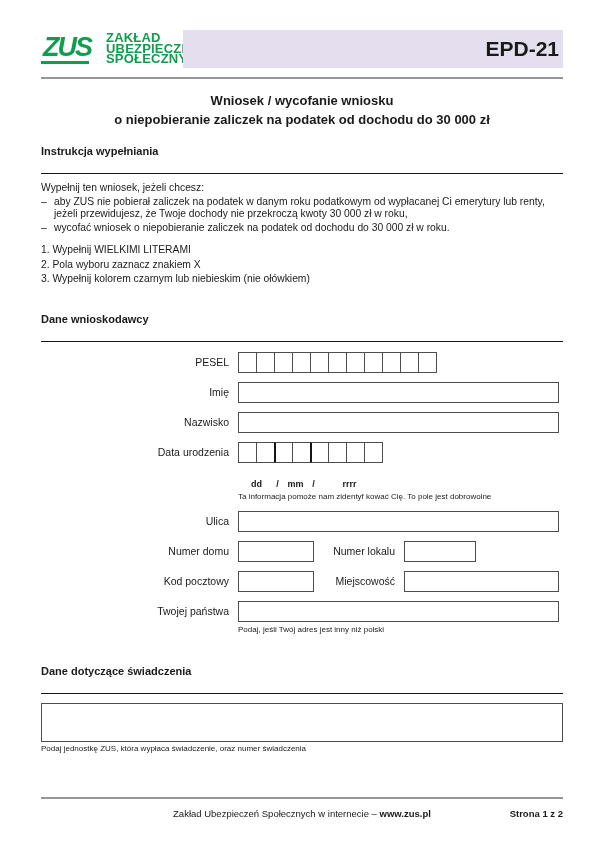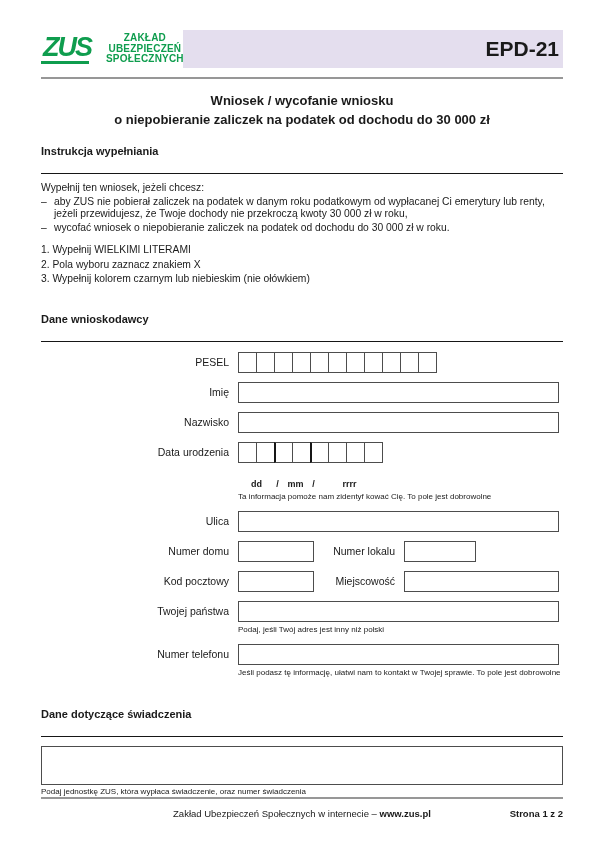--- a/index.html
+++ b/index.html
@@ -13,21 +13,21 @@
   html,body{margin:0;padding:0;background:#ffffff;}
   body{width:600px;height:849px;font-family:"Liberation Sans",sans-serif;color:var(--ink);}
   .page{position:relative;width:600px;height:849px;padding:30px 37px 0 41px;overflow:hidden;}
 
   
   .header{display:flex;height:38px;}
   .logo{width:142px;display:flex;align-items:center;}
   .zus-mark{position:relative;font-style:italic;font-weight:bold;font-size:27px;line-height:27px;color:var(--zus_green);letter-spacing:-2px;padding:0 6px 3px 2px;}
   .zus-mark::after{content:"";position:absolute;left:0;right:8px;bottom:0;height:3px;background:var(--zus_green);}
   .logo-divider{width:2px;height:33px;background:var(--zus_green);margin:0 7px 0 2px;}
-  .logo-org{color:var(--zus_green);font-size:10px;font-weight:bold;line-height:10.5px;letter-spacing:.2px;text-align:center;}
+  .logo-org{color:var(--zus_green);font-size:13px;font-weight:bold;line-height:10.5px;letter-spacing:.2px;}
   .logo-org span{display:block;}
   .code-bar{flex:1;background:var(--bar_bg);display:flex;align-items:center;justify-content:flex-end;padding-right:4px;}
   .form-code{font-size:21px;font-weight:bold;}
   .header-rule{border-top:2px solid var(--rule_gray);margin-top:9px;}
 
   
   .title{margin-top:12px;text-align:center;font-size:13px;font-weight:bold;line-height:19px;}
 
   
   .section{margin-top:16px;}
@@ -192,27 +192,20 @@
     </div>
 
     <div class="row">
       <div class="lbl">Twojej państwa</div>
       <div>
         <input class="input" type="text" value="" style="">
         <div class="hint">Podaj, jeśli Twój adres jest inny niż polski</div>
       </div>
     </div>
 
-    <div class="row">
-      <div class="lbl">Numer telefonu</div>
-      <div>
-        <input class="input" type="text" value="" style="">
-        <div class="hint">Jeśli podasz tę informację, ułatwi nam to kontakt w Twojej sprawie. To pole jest dobrowolne</div>
-      </div>
-    </div>
   </div>
 
   <div class="section benefit">
     <div class="section-heading">Dane dotyczące świadczenia</div>
     <textarea style=""></textarea>
     <div class="hint">Podaj jednostkę ZUS, która wypłaca świadczenie, oraz numer świadczenia</div>
   </div>
 
   <div class="footer">
     <div class="footer-center"><span>Zakład Ubezpieczeń Społecznych w internecie – </span><b>www.zus.pl</b></div>

